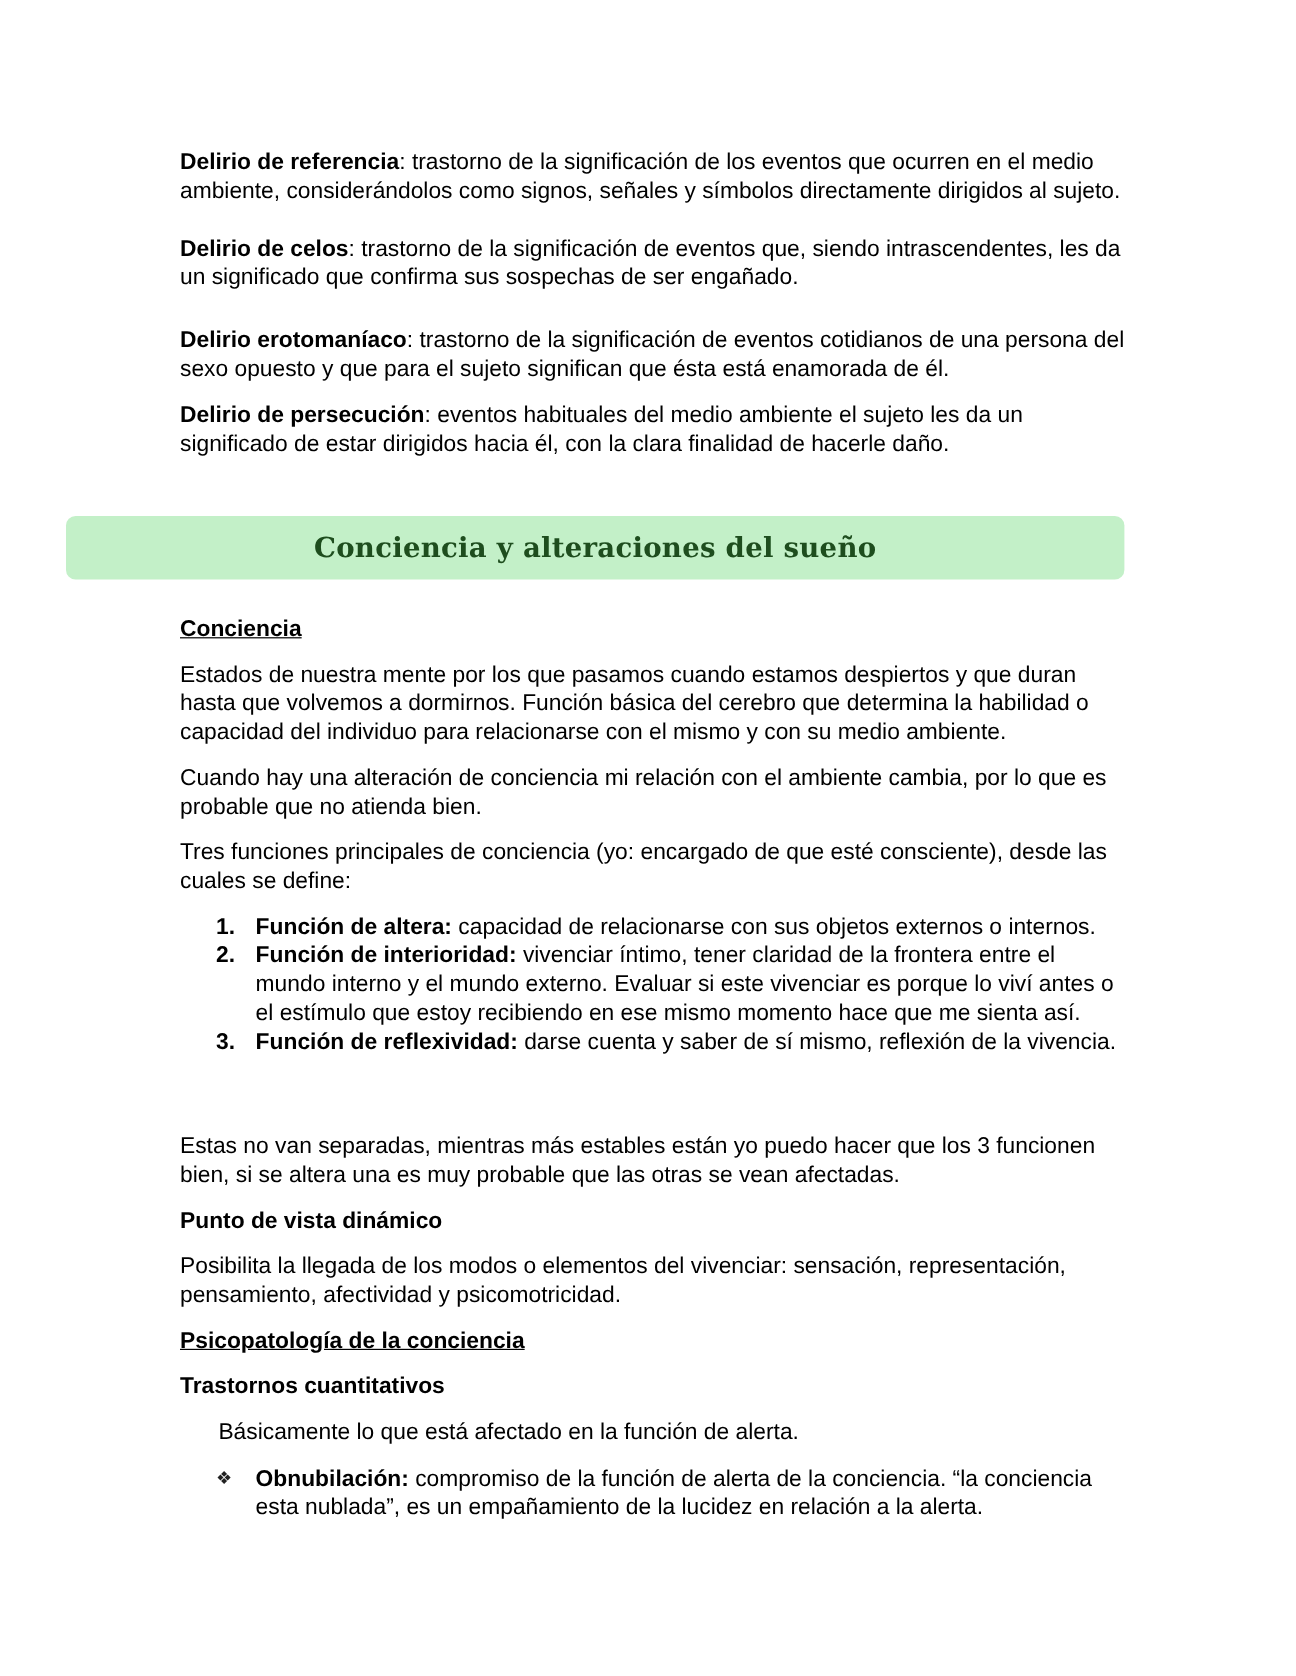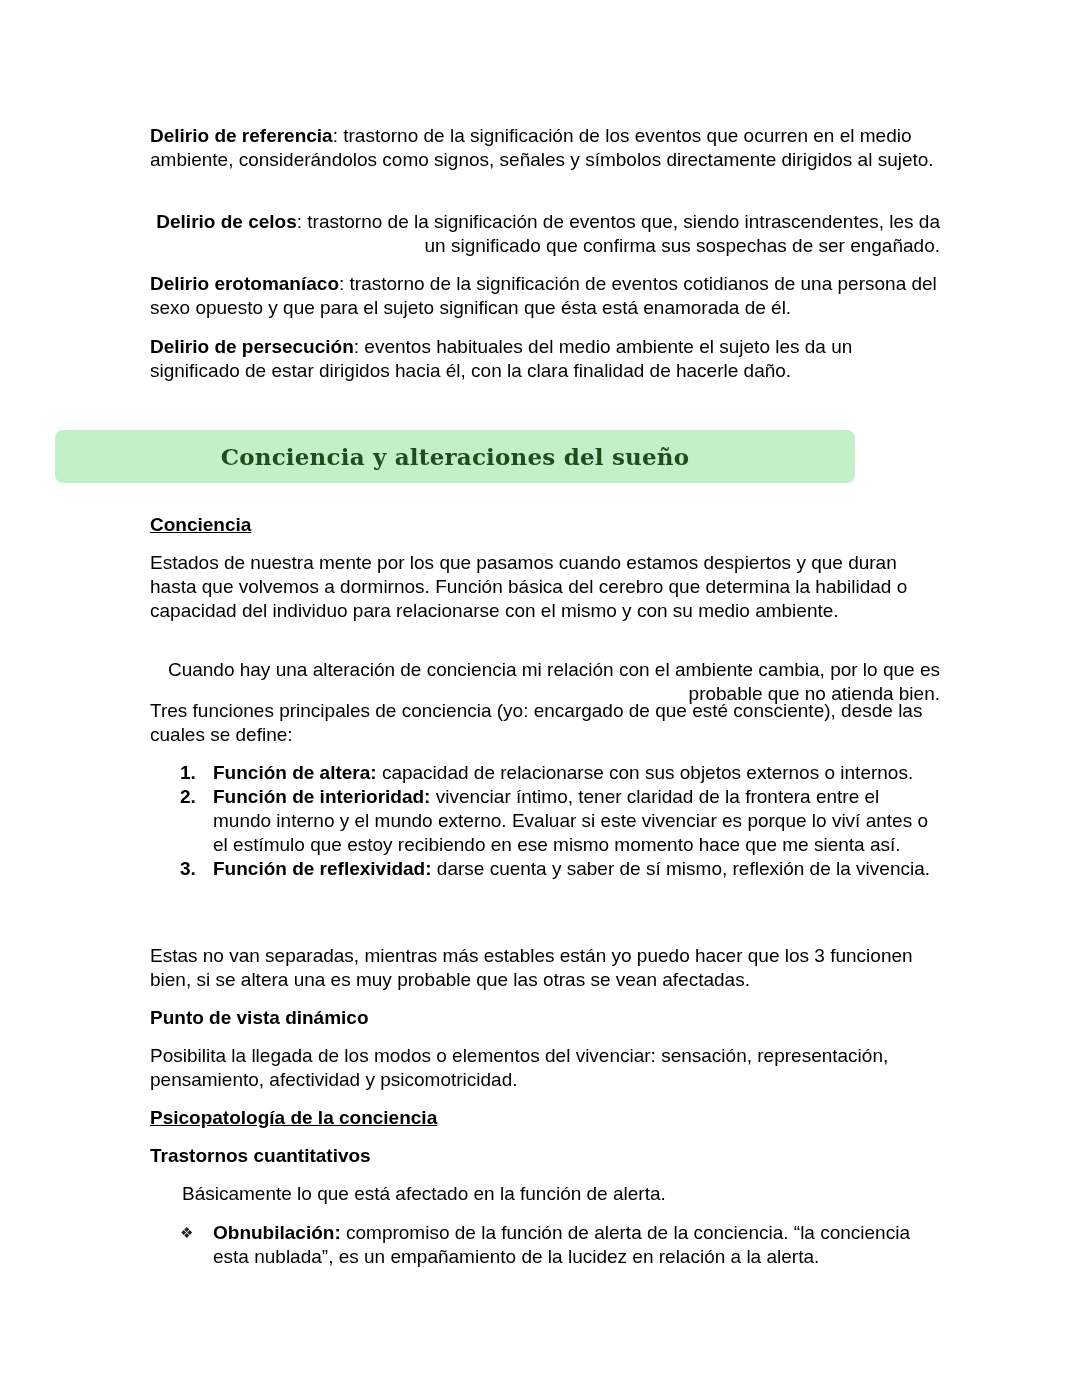--- a/index.html
+++ b/index.html
@@ -5,21 +5,21 @@
     html, body { margin: 0; padding: 0; background: #ffffff; }
     body {
       width: 1080px; height: 1397px; position: relative; overflow: hidden;
       font-family: "Liberation Sans", sans-serif; color: #000000;
       font-size: 19px; line-height: 24px;
     }
     p { margin: 0; }
     .def { position: absolute; left: 150px; width: 790px; }
     .def b { font-weight: bold; }
     .banner {
-      position: absolute; left: 55px; top: 430px; width: 800px; height: 53px;
+      position: absolute; left: 55px; top: 430px; width: 882px; height: 53px;
       background: #c3f0c8; border-radius: 8px;
       display: flex; align-items: center; justify-content: center;
     }
     .banner-title {
       font-family: "DejaVu Serif", serif; font-weight: bold; font-size: 23px;
       color: #1e4d1e; letter-spacing: 0.2px;
     }
     .ul-head { font-weight: bold; text-decoration: underline; }
     .bold-head { font-weight: bold; }
     .abs { position: absolute; left: 150px; width: 790px; }
@@ -28,35 +28,35 @@
     .li .num { width: 33px; flex: none; font-weight: bold; }
     .li .txt { flex: 1; }
     .li .txt b { font-weight: bold; }
     .bullet-sym { width: 33px; flex: none; font-size: 15px; color: #222; }
   </style>
 </head>
 <body>
 
 <p class="def" style="top:124px;"><b>Delirio de referencia</b><span>: trastorno de la significación de los eventos que ocurren en el medio ambiente, considerándolos como signos, señales y símbolos directamente dirigidos al sujeto.</span></p>
 
-<p class="def" style="top:210px;text-align:right;"><b>Delirio de celos</b><span>: trastorno de la significación de eventos que, siendo intrascendentes, les da un significado que confirma sus sospechas de ser engañado.</span></p>
+<p class="def" style="top:196px;"><b>Delirio de celos</b><span>: trastorno de la significación de eventos que, siendo intrascendentes, les da un significado que confirma sus sospechas de ser engañado.</span></p>
 
 <p class="def" style="top:272px;"><b>Delirio erotomaníaco</b><span>: trastorno de la significación de eventos cotidianos de una persona del sexo opuesto y que para el sujeto significan que ésta está enamorada de él.</span></p>
 
 <p class="def" style="top:335px;"><b>Delirio de persecución</b><span>: eventos habituales del medio ambiente el sujeto les da un significado de estar dirigidos hacia él, con la clara finalidad de hacerle daño.</span></p>
 
 <div class="banner">
   <span class="banner-title">Conciencia y alteraciones del sueño</span>
 </div>
 
 <p class="abs ul-head" style="top:513px;">Conciencia</p>
 
 <p class="abs" style="top:551px;">Estados de nuestra mente por los que pasamos cuando estamos despiertos y que duran hasta que volvemos a dormirnos. Función básica del cerebro que determina la habilidad o capacidad del individuo para relacionarse con el mismo y con su medio ambiente.</p>
 
-<p class="abs" style="top:658px;text-align:right;">Cuando hay una alteración de conciencia mi relación con el ambiente cambia, por lo que es probable que no atienda bien.</p>
+<p class="abs" style="top:637px;">Cuando hay una alteración de conciencia mi relación con el ambiente cambia, por lo que es probable que no atienda bien.</p>
 
 <p class="abs" style="top:699px;">Tres funciones principales de conciencia (yo: encargado de que esté consciente), desde las cuales se define:</p>
 
 <div class="list" style="top:761px;">
   <div class="li">
     <span class="num">1.</span>
     <span class="txt"><b>Función de altera:</b><span> capacidad de relacionarse con sus objetos externos o internos.</span></span>
   </div>
   <div class="li">
     <span class="num">2.</span>

